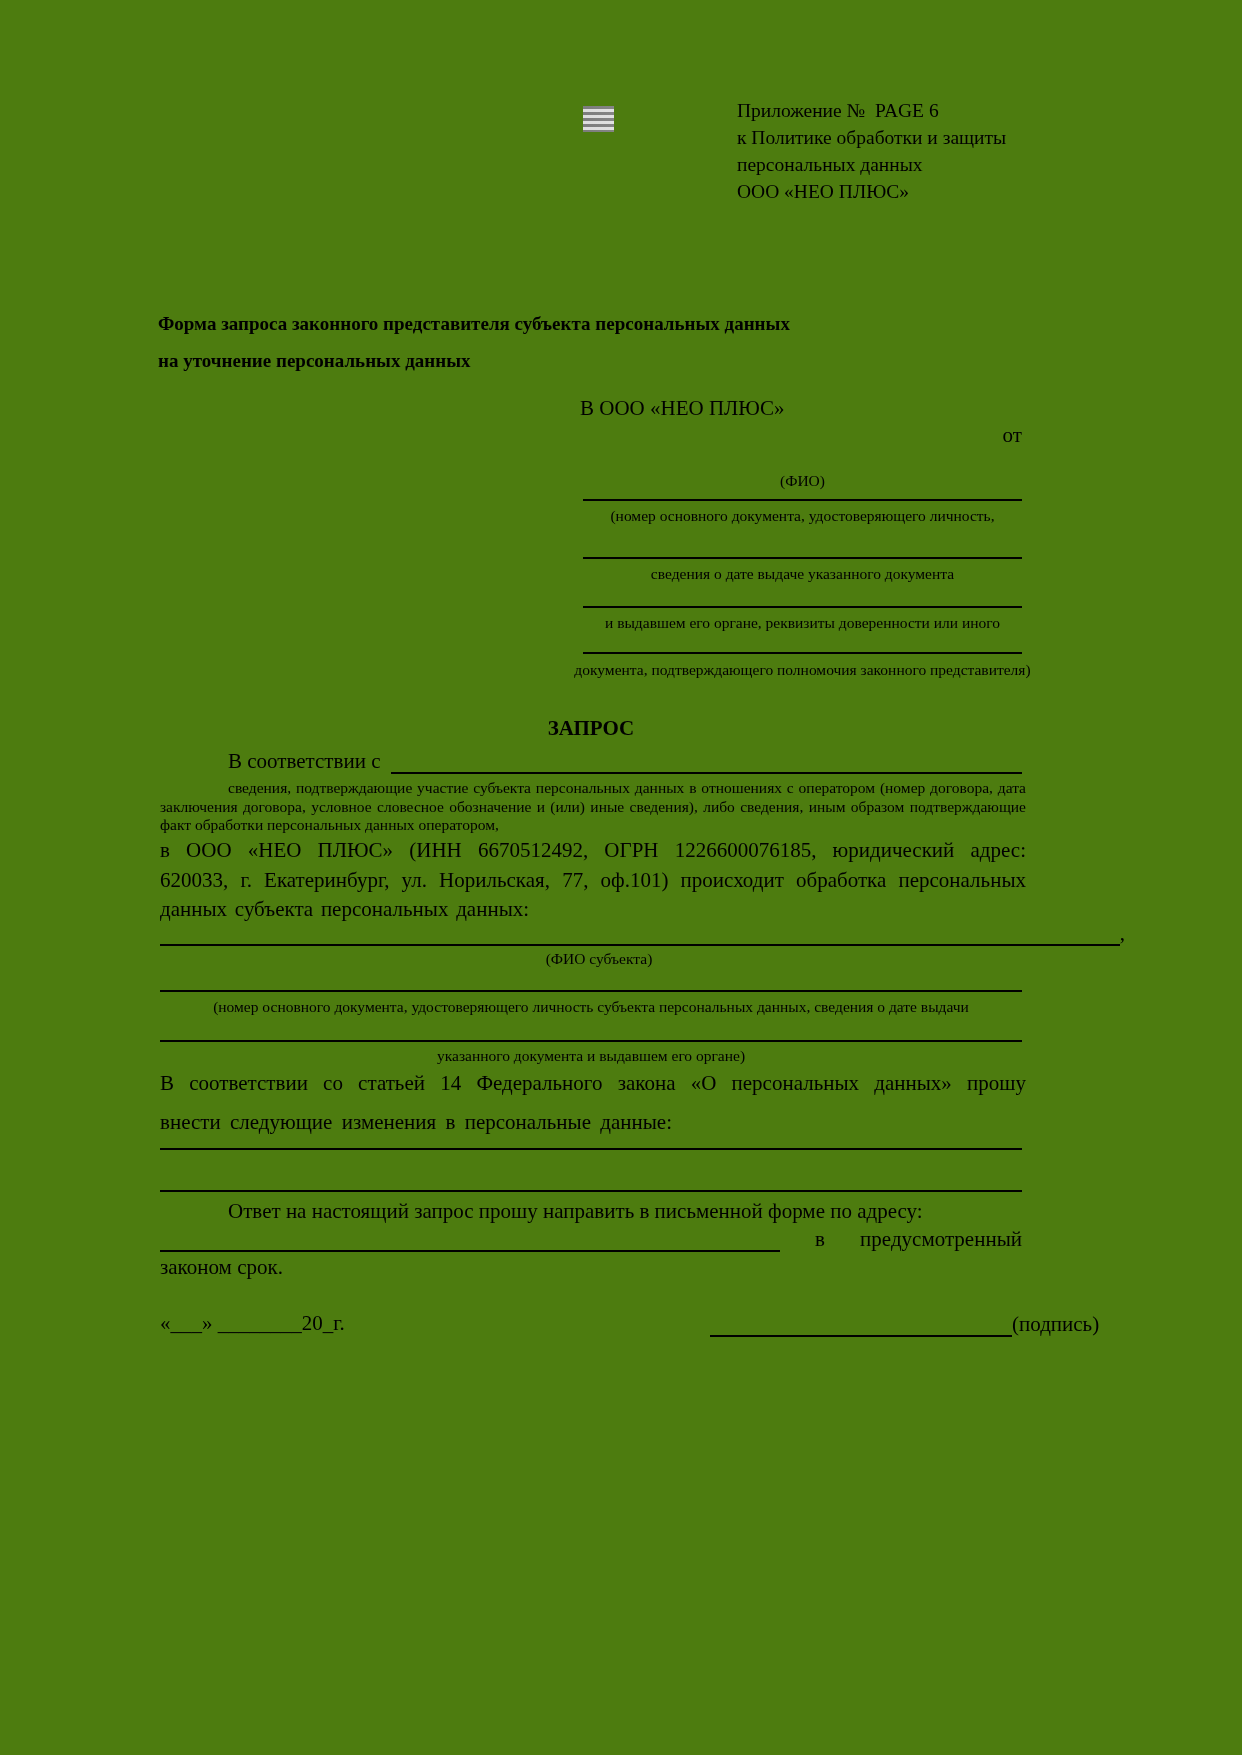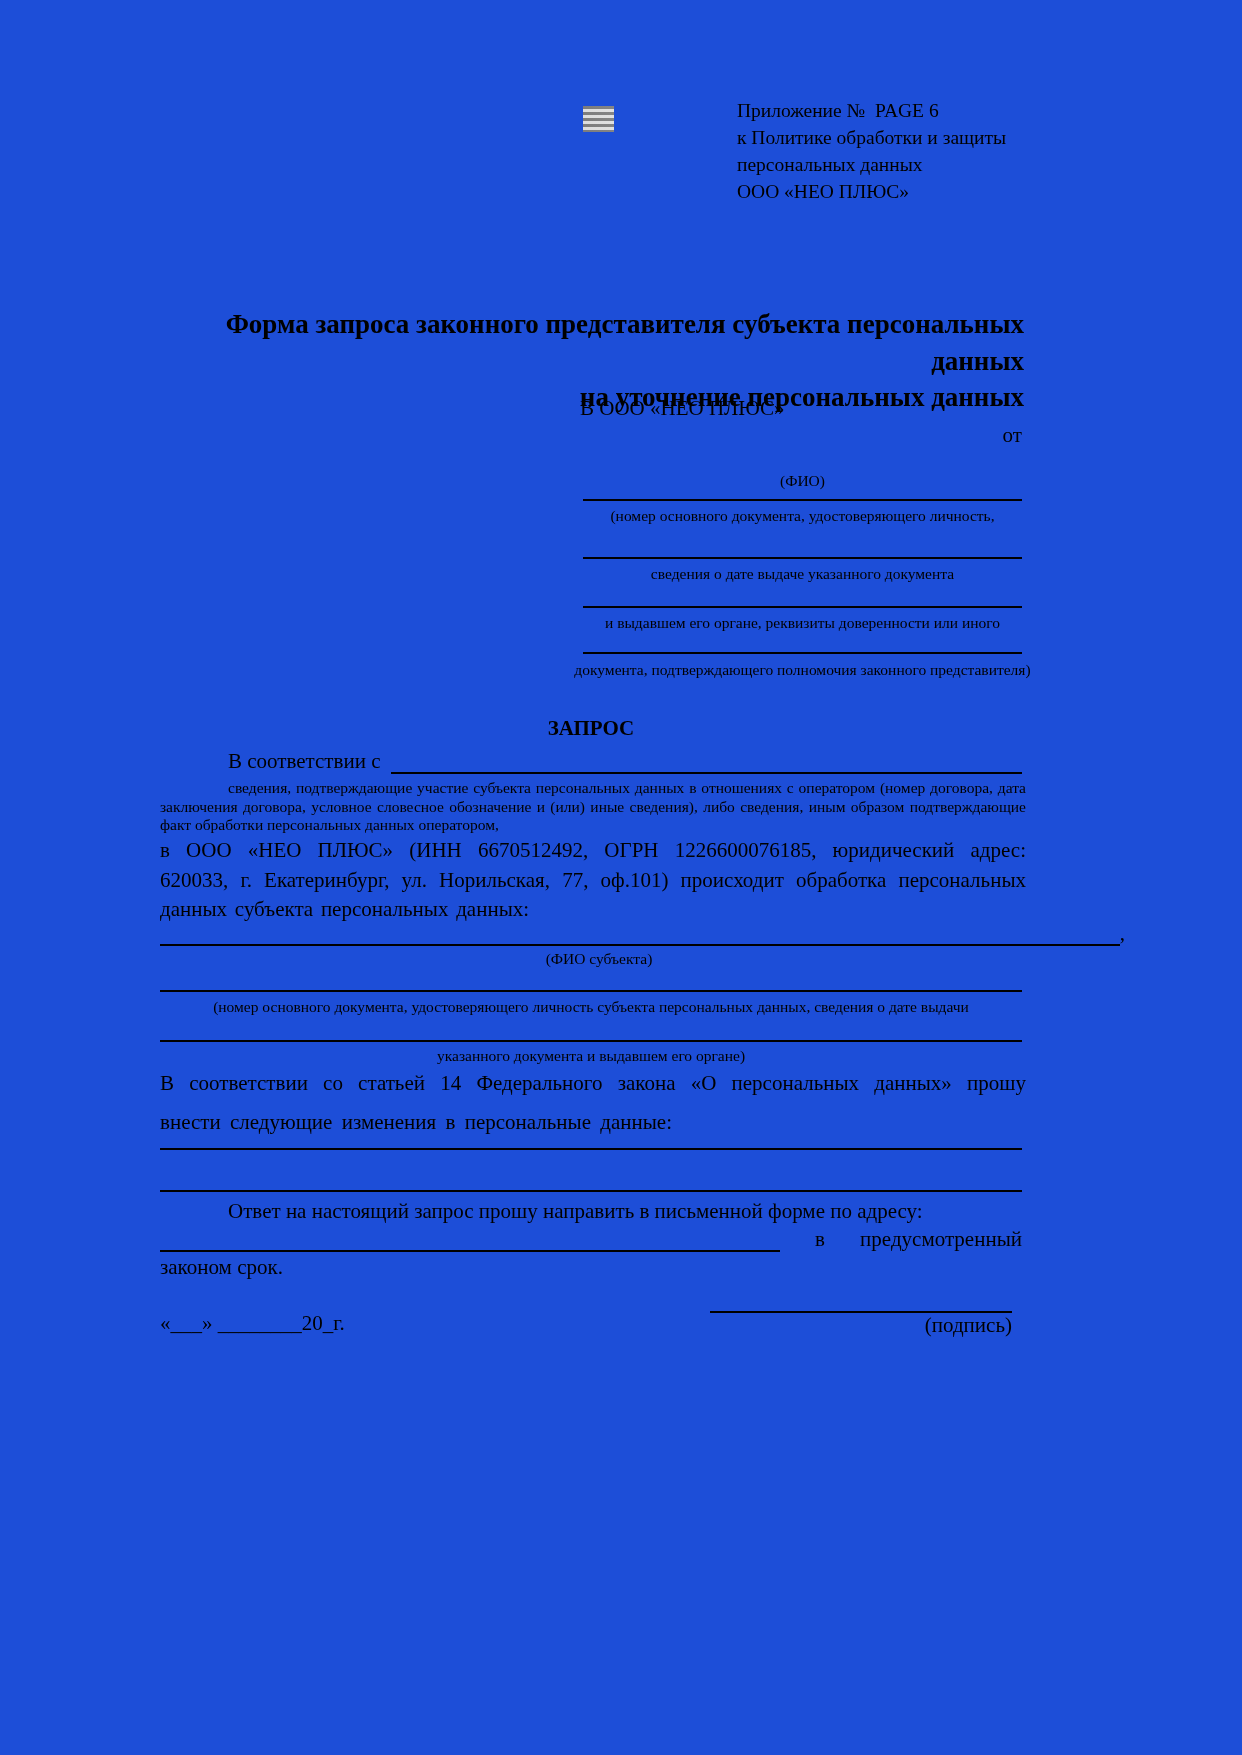--- a/index.html
+++ b/index.html
@@ -1,27 +1,27 @@
 <!DOCTYPE html>
 <html><head>
 <meta charset="utf-8">
 <style>
   html,body { margin:0; padding:0; background:#ffffff; }
   .page {
-    position:relative; width:1242px; height:1755px; background:#1d4ed8;
+    position:relative; width:1242px; height:1755px; background:#4d7c0f;
     color:#000; font-family:"Liberation Serif","DejaVu Serif",serif;
     overflow:hidden;
   }
   .abs { position:absolute; }
   .blank { border-bottom:2px solid #000; height:0; }
   .cap { display:flex; justify-content:center; font-size:15.5px; line-height:17px; }
   .cap > span { white-space:nowrap; }
   .body-txt { font-size:21px; }
   .hdr { font-size:19.5px; line-height:27px; white-space:pre; }
-  .title { font-weight:bold; font-size:27px; line-height:36.5px; text-align:right; }
+  .title { font-weight:bold; font-size:19px; line-height:36.5px; text-align:left; }
   .row { display:flex; align-items:flex-end; }
   .just { text-align:justify; }
   .stamp {
     background:
       repeating-linear-gradient(180deg, rgba(110,110,110,.8) 0 3px, rgba(225,225,225,.9) 3px 6px),
       linear-gradient(90deg,#b5b5b5,#e2e2e2);
   }
 </style>
 </head>
 <body>
@@ -110,18 +110,18 @@
 
   <div class="abs row" style="left:160px; top:1227px; width:862px; height:25px; justify-content:space-between;">
     <div class="blank" style="width:620px;"></div>
     <span class="body-txt">в</span>
     <span class="body-txt">предусмотренный</span>
   </div>
   <div class="abs body-txt" style="left:160px; top:1255px;">законом срок.</div>
 
   <div class="abs body-txt" style="left:160px; top:1311px;">«___» ________20_г.</div>
 
-  <div class="abs row" style="left:710px; top:1311px; height:26px;flex-direction:column;">
+  <div class="abs row" style="left:710px; top:1311px; height:26px;">
     <div class="blank" style="width:302px;"></div>
     <span class="body-txt">(подпись)</span>
   </div>
 
 </div>
 
 </body></html>

